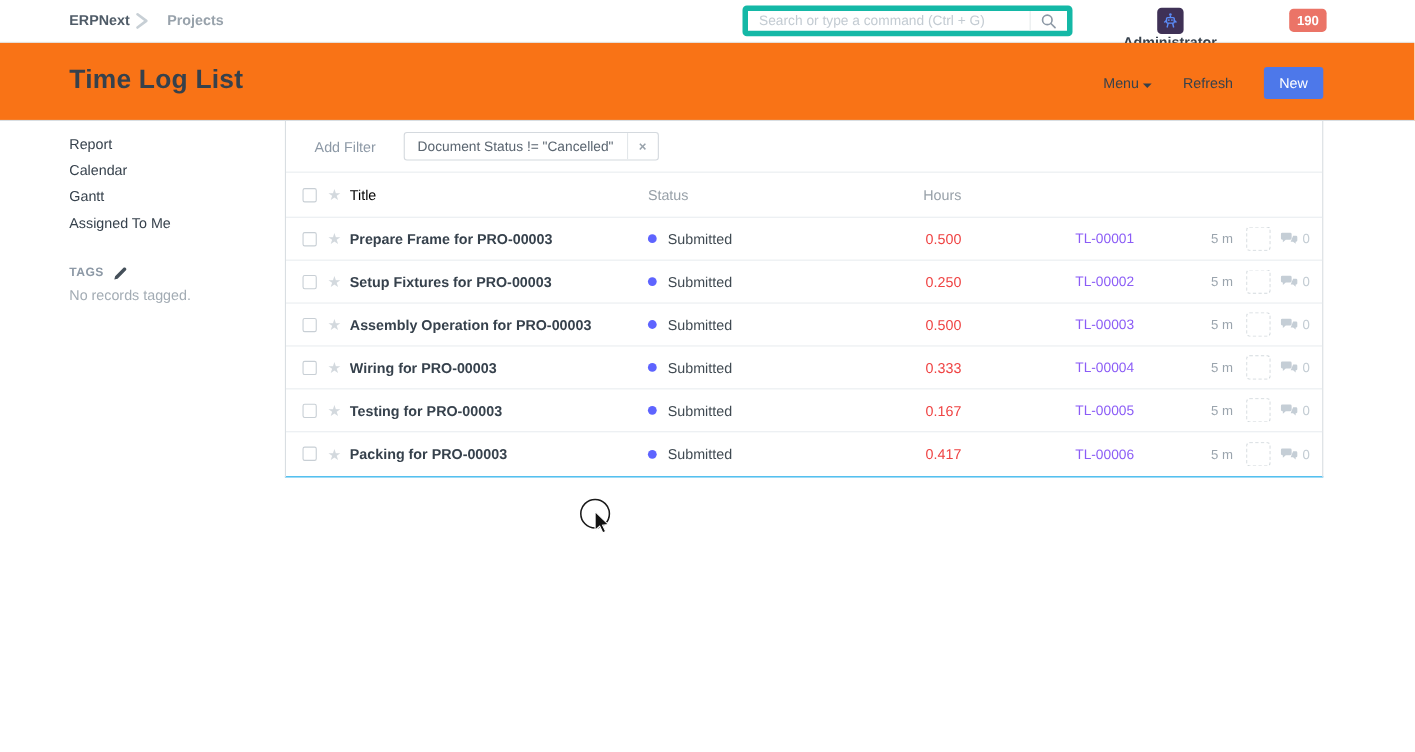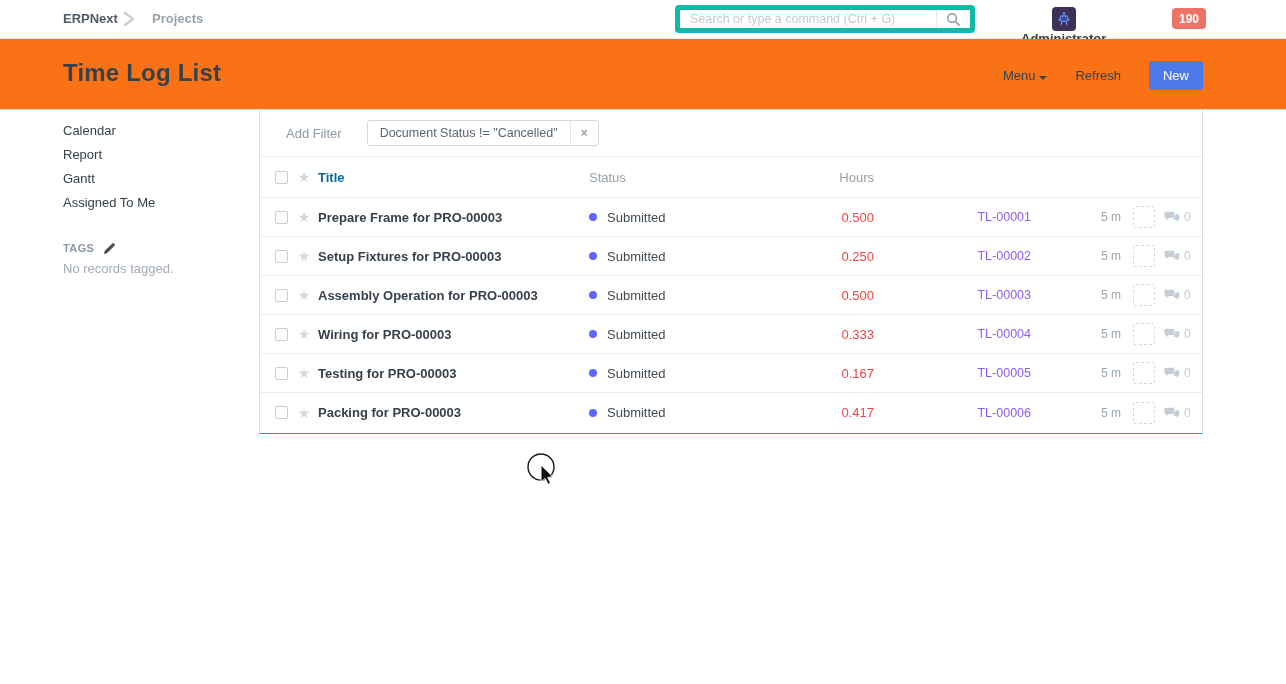--- a/index.html
+++ b/index.html
@@ -46,21 +46,21 @@
   .chip-close { border-left:1px solid #e3e7ea; padding:0 10px; line-height:24px; font-size:12px; font-weight:700; color:#98a2ab; cursor:pointer; }
 
   .thead, .trow { display:flex; align-items:center; }
   .thead { height:41px; border-bottom:1px solid #e9edf0; color:#98a1a9; font-size:13px; }
   .trow { height:39px; border-bottom:1px solid #e9edf0; }
   .trow:last-child { border-bottom:none; }
 
   .cell-check { margin-left:15px; width:13px; height:13px; border:1px solid #c8cfd5; border-radius:2px; background:#fff; cursor:pointer; flex:none; }
   .cell-star { margin-left:8px; width:16px; text-align:center; color:#d3d9de; font-size:14px; line-height:14px; cursor:pointer; flex:none; }
   .cell-title { margin-left:6px; width:271px; font-size:13px; font-weight:700; color:#36414c; white-space:nowrap; overflow:hidden; flex:none; cursor:pointer; }
-  .thead .cell-title { font-weight:700; color:#0369a1; }
+  .thead .cell-title { font-weight:400; color:#000000; }
   .cell-status { width:171px; display:flex; align-items:center; gap:10px; flex:none; }
   .dot { width:8px; height:8px; border-radius:50%; background:#5e64ff; flex:none; }
   .status-text { font-size:13px; color:#404a52; }
   .cell-hours { width:114px; text-align:right; font-size:13px; color:#ef4444; flex:none; }
   .thead .cell-status, .thead .cell-hours { color:#98a1a9; }
   .cell-id { width:157px; text-align:right; font-size:12.5px; color:#8b5cf6; flex:none; cursor:pointer; }
   .cell-modified { width:90px; text-align:right; font-size:12px; color:#9aa4ad; flex:none; }
   .cell-avatar { margin-left:12px; width:22px; height:22px; border:1px dashed #d4dade; border-radius:3px; flex:none; }
   .cell-comments { margin-left:9px; display:flex; align-items:center; gap:4px; color:#c3ccd3; font-size:12px; flex:none; }
 
@@ -114,22 +114,22 @@
   <header class="page-head">
     <h1 class="page-title">Time Log List</h1>
     <div class="head-actions">
       <span class="menu-btn"><span>Menu</span><span class="caret"></span></span>
       <span class="refresh-btn">Refresh</span>
       <button class="new-btn">New</button>
     </div>
   </header>
 
   <aside class="sidebar">
+    <div class="side-item">Report</div>
     <div class="side-item">Calendar</div>
-    <div class="side-item">Report</div>
     <div class="side-item">Gantt</div>
     <div class="side-item">Assigned To Me</div>
     <div class="tags-head">
       <span class="tags-label">TAGS</span>
       <span class="pencil">
         <svg width="13" height="13" viewBox="0 0 14 14">
             <path d="M1 13 L1.8 9.8 L10 1.6 C10.5 1.1 11.4 1.1 11.9 1.6 L12.4 2.1 C12.9 2.6 12.9 3.5 12.4 4 L4.2 12.2 Z" fill="#45505a"></path>
           </svg>
       </span>
     </div>

